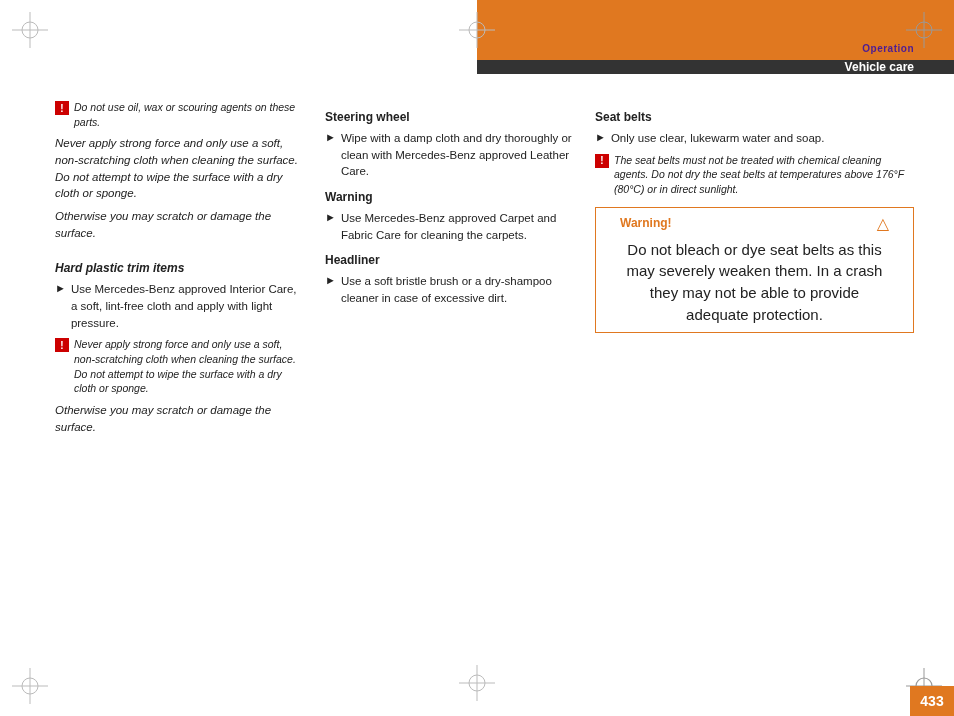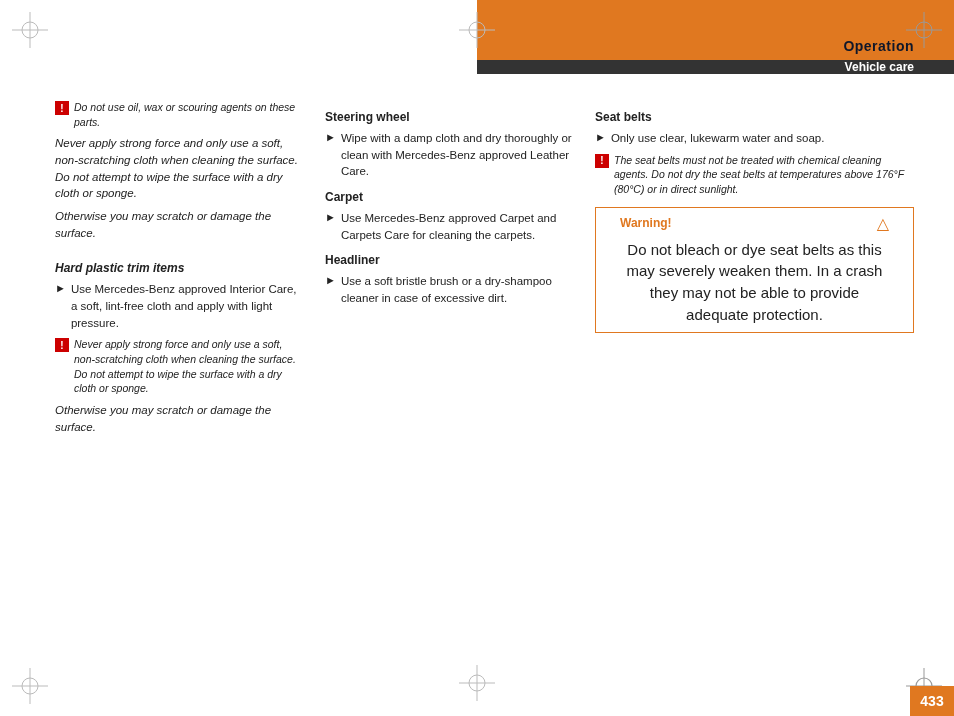--- a/index.html
+++ b/index.html
@@ -23,22 +23,22 @@
       height: 60px;
       background: #E07820;
       display: flex;
       align-items: flex-end;
       justify-content: flex-end;
       padding-right: 40px;
       padding-bottom: 6px;
     }
 
     .header-title {
-      color: #0f172a;
-      font-size: 14px;
+      color: #4c1d95;
+      font-size: 10px;
       font-weight: bold;
       letter-spacing: 0.5px;
     }
 
     
     .subheader-bar {
       position: absolute;
       top: 60px;
       right: 0;
       width: 477px;
@@ -325,25 +325,25 @@
 
   <div class="col-mid">
 
     <div class="section-heading-normal">Steering wheel</div>
 
     <div class="bullet-item">
       <span class="bullet-arrow">►</span>
       <span class="bullet-text">Wipe with a damp cloth and dry thoroughly or clean with Mercedes-Benz approved Leather Care.</span>
     </div>
 
-    <div class="section-heading-normal">Carpet</div>
-
-    <div class="bullet-item">
-      <span class="bullet-arrow">►</span>
-      <span class="bullet-text">Use Mercedes-Benz approved Carpet and Carpets Care for cleaning the carpets.</span>
+    <div class="section-heading-normal">Warning</div>
+
+    <div class="bullet-item">
+      <span class="bullet-arrow">►</span>
+      <span class="bullet-text">Use Mercedes-Benz approved Carpet and Fabric Care for cleaning the carpets.</span>
     </div>
 
     <div class="section-heading-normal">Headliner</div>
 
     <div class="bullet-item">
       <span class="bullet-arrow">►</span>
       <span class="bullet-text">Use a soft bristle brush or a dry-shampoo cleaner in case of excessive dirt.</span>
     </div>
 
   </div>

